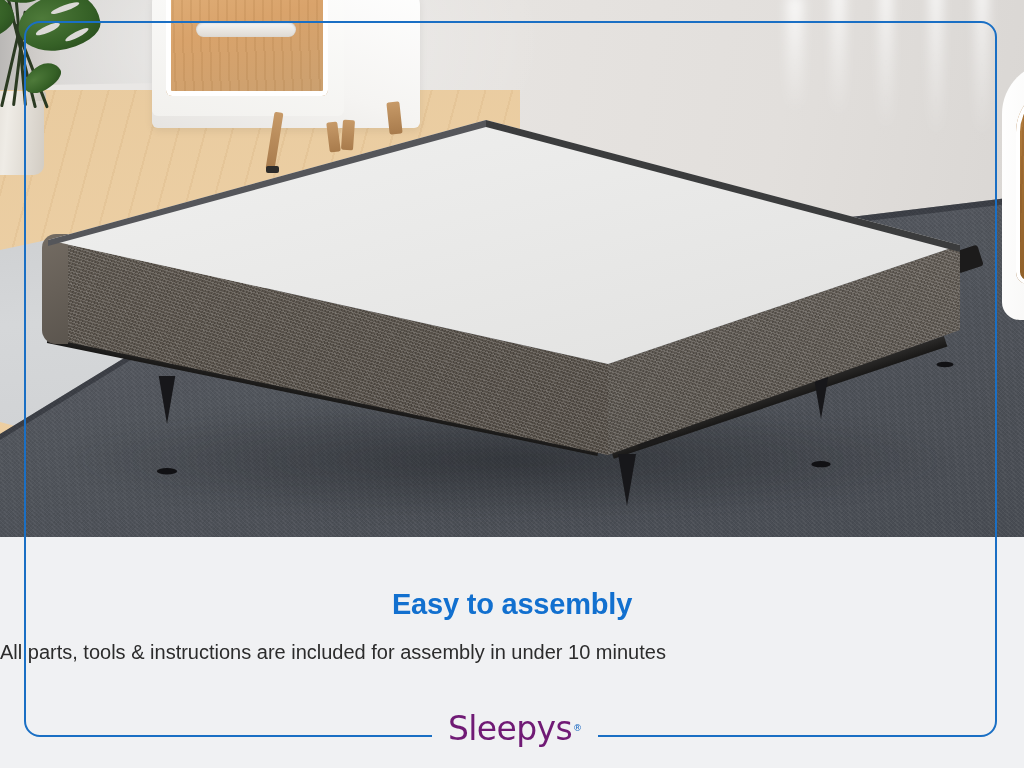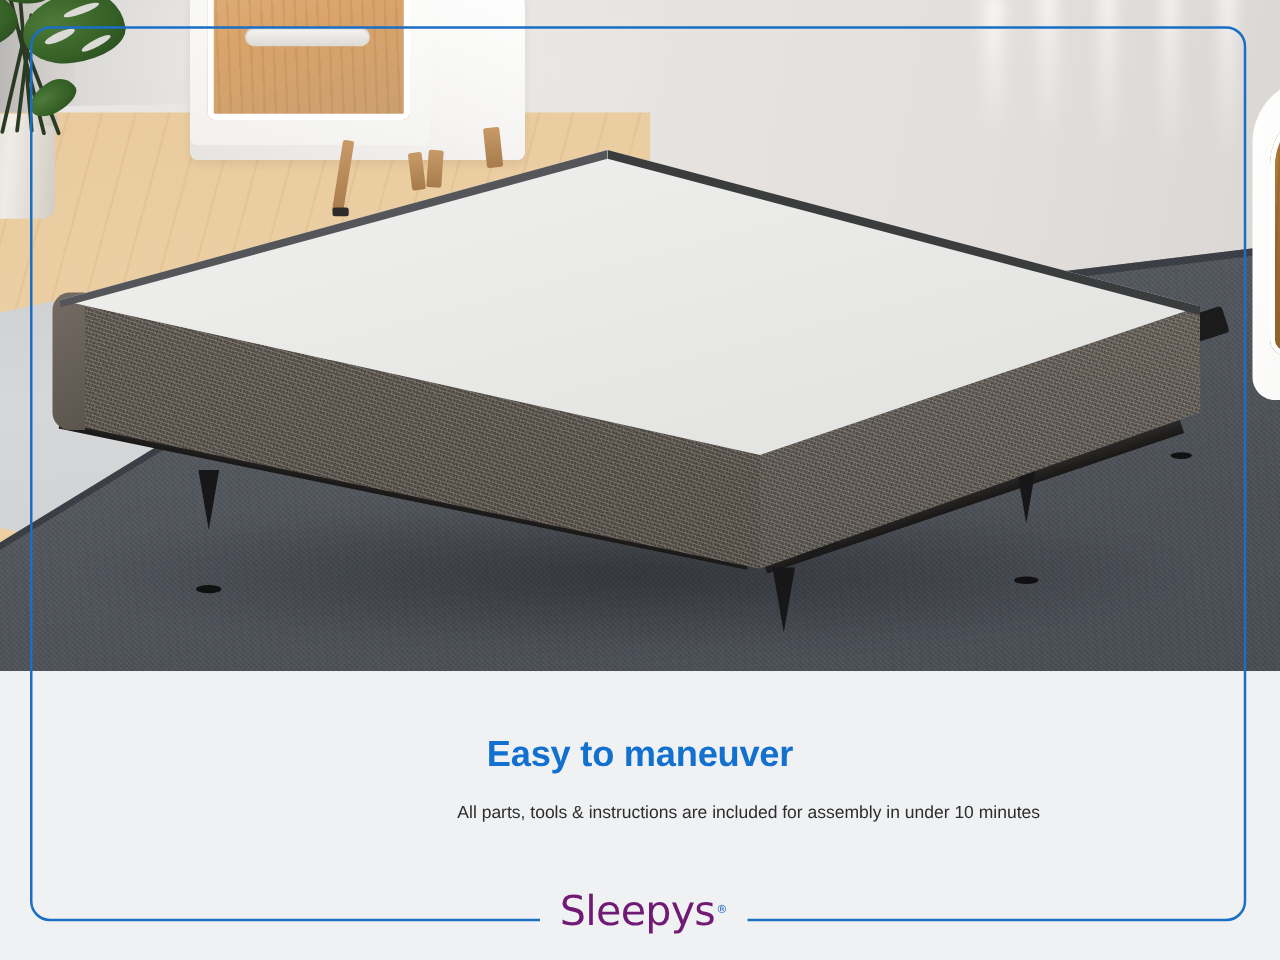--- a/index.html
+++ b/index.html
@@ -346,22 +346,22 @@
     text-align: center;
     font-size: 29px;
     font-weight: bold;
     letter-spacing: -0.2px;
     color: #1270cf;
   }
   .subhead {
     position: absolute;
     left: 0; top: 104px;
     width: 832px;
-    text-align: right;
-    font-size: 14px;
+    text-align: left;
+    font-size: 20px;
     font-weight: normal;
     color: #2c2c2c;
   }
 
   
   .logo {
     position: absolute;
     left: 443px; top: 707px;
     width: 144px; height: 42px;
     display: flex;
@@ -476,21 +476,21 @@
       </div>
       <div class="found-corner-round"></div>
 
       <div class="found-top"></div>
       <div class="found-top-edge"></div>
       <div class="found-top-edge2"></div>
     </div>
   </div>
 
   <div class="footer">
-    <div class="headline">Easy to maneuver</div>
+    <div class="headline">Easy to assembly</div>
     <div class="subhead">All parts, tools &amp; instructions are included for assembly in under 10 minutes</div>
   </div>
 
   <div class="frame"></div>
   <div class="frame-gap"></div>
 
   <div class="logo">
     <span class="logo-word">Sleepys</span>
       <span class="logo-reg">®</span>
   </div>

